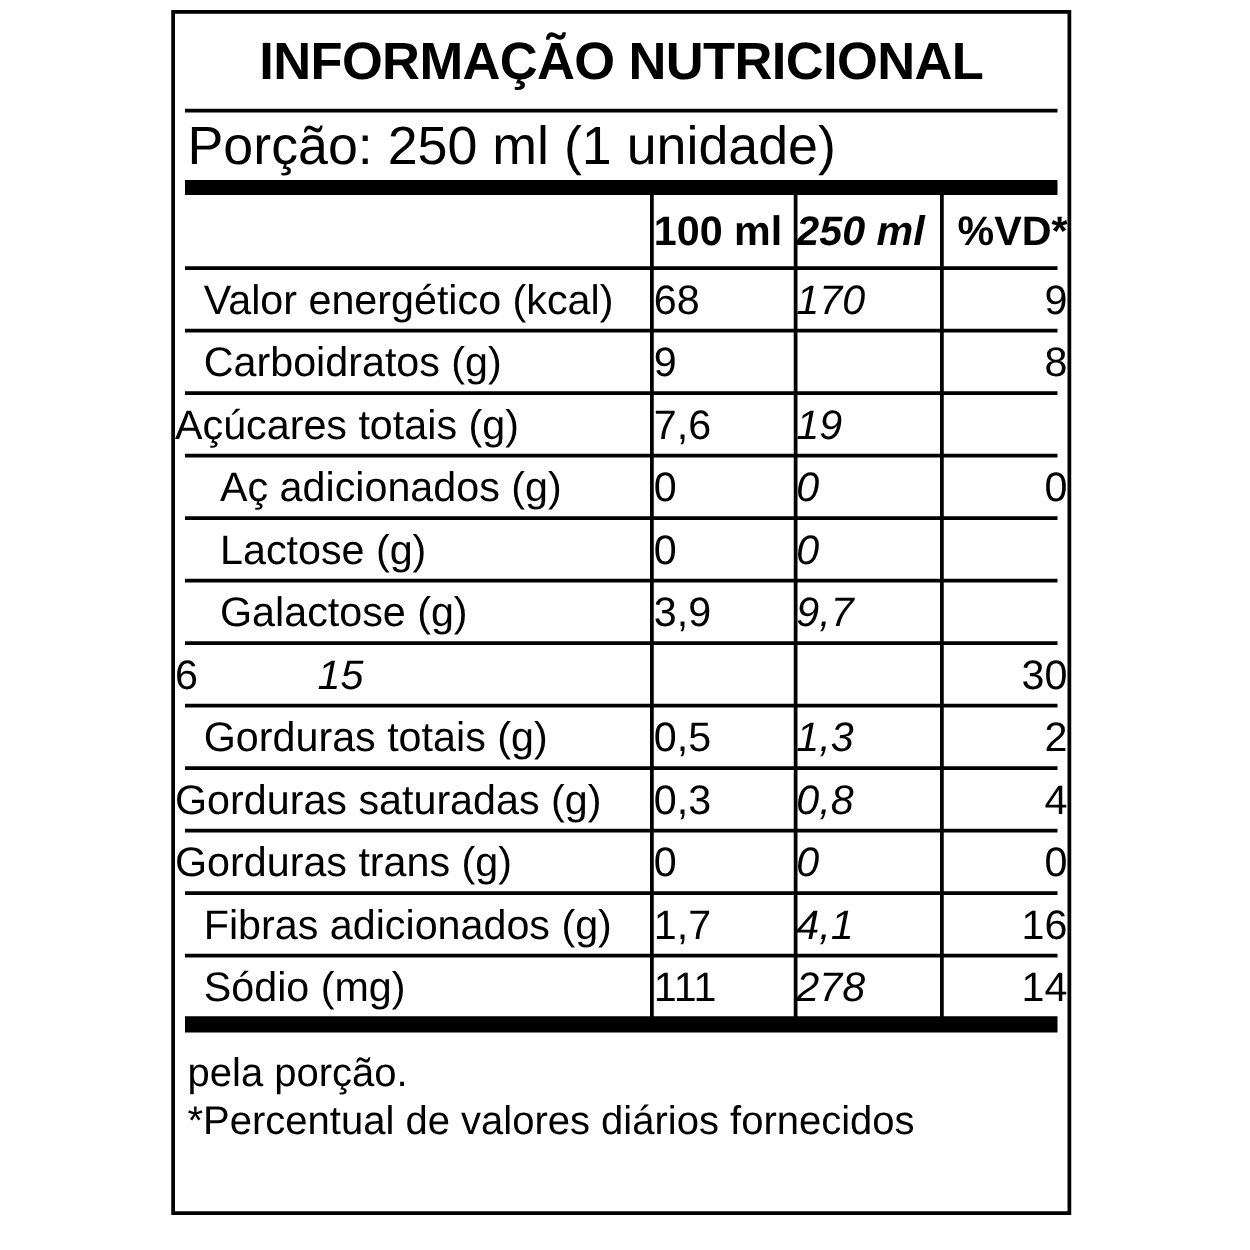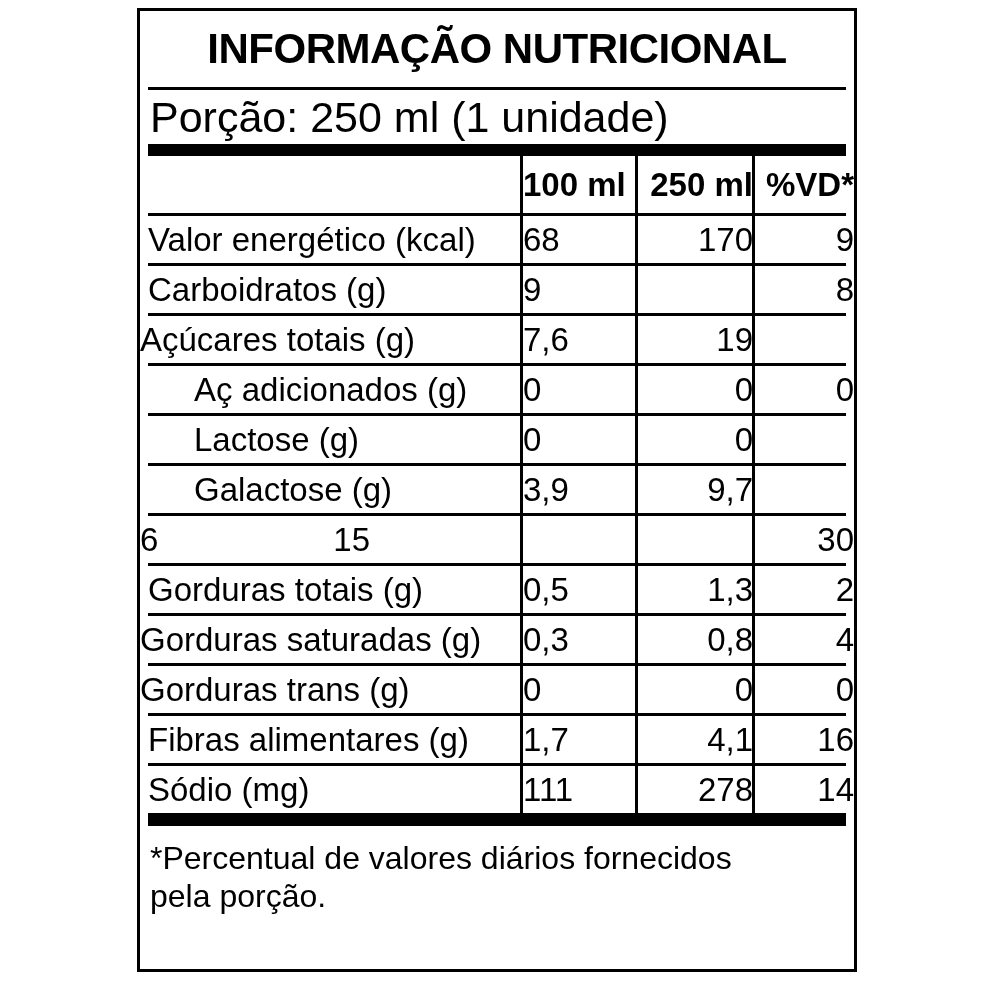--- a/index.html
+++ b/index.html
@@ -80,25 +80,25 @@
   }
   .row.header {
     height: 57px;
     font-weight: 700;
   }
   .cell-label {
     width: 383px;
     box-sizing: border-box;
     overflow: hidden;
   }
-  .ind0 { padding-left: 8px; }
+  .ind0 { padding-left: 23px; }
   .ind1 { }
-  .ind2 { padding-left: 54px; }
+  .ind2 { padding-left: 36px; }
   .c1 { width: 114px; }
-  .c2 { width: 116px; text-align: right; }
+  .c2 { width: 116px; text-align: left; font-style: italic; }
   .c3 { flex: 1; text-align: right; }
   .footnote {
     padding: 14px 10px 0 10px;
     font-size: 32px;
     line-height: 1.18;
   }
 </style>
 </head>
 <body>
 
@@ -188,36 +188,36 @@
         </div>
         <div class="sep"></div>
         <div class="row">
           <div class="cell-label ind1">Gorduras trans (g)</div>
           <div class="c1">0</div>
           <div class="c2">0</div>
           <div class="c3">0</div>
         </div>
         <div class="sep"></div>
         <div class="row">
-          <div class="cell-label ind0">Fibras alimentares (g)</div>
+          <div class="cell-label ind0">Fibras adicionados (g)</div>
           <div class="c1">1,7</div>
           <div class="c2">4,1</div>
           <div class="c3">16</div>
         </div>
         <div class="sep"></div>
         <div class="row">
           <div class="cell-label ind0">Sódio (mg)</div>
           <div class="c1">111</div>
           <div class="c2">278</div>
           <div class="c3">14</div>
         </div>
         <div class="sep"></div>
       </div>
   </div>
 
   <div class="bar bottom"></div>
 
   <div class="footnote">
+    <div>pela porção.</div>
     <div>*Percentual de valores diários fornecidos</div>
-    <div>pela porção.</div>
   </div>
 
 </div>
 
 </body></html>

